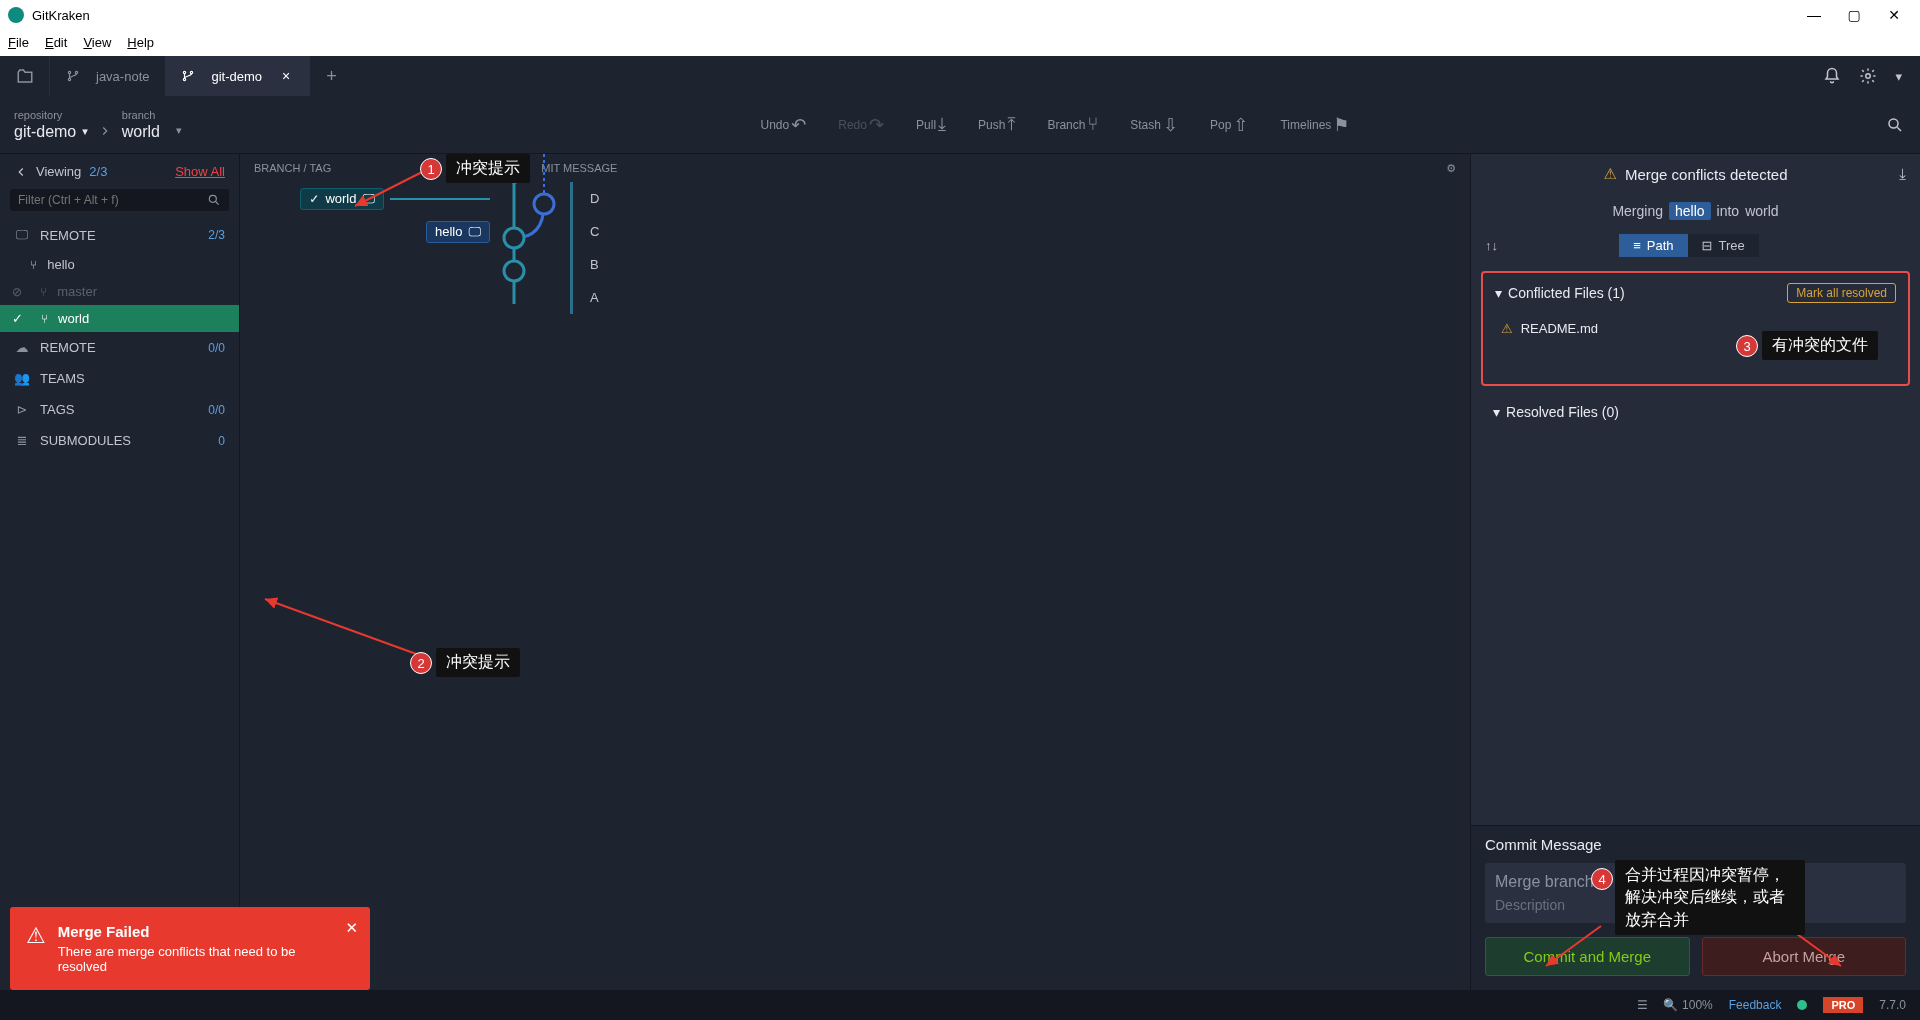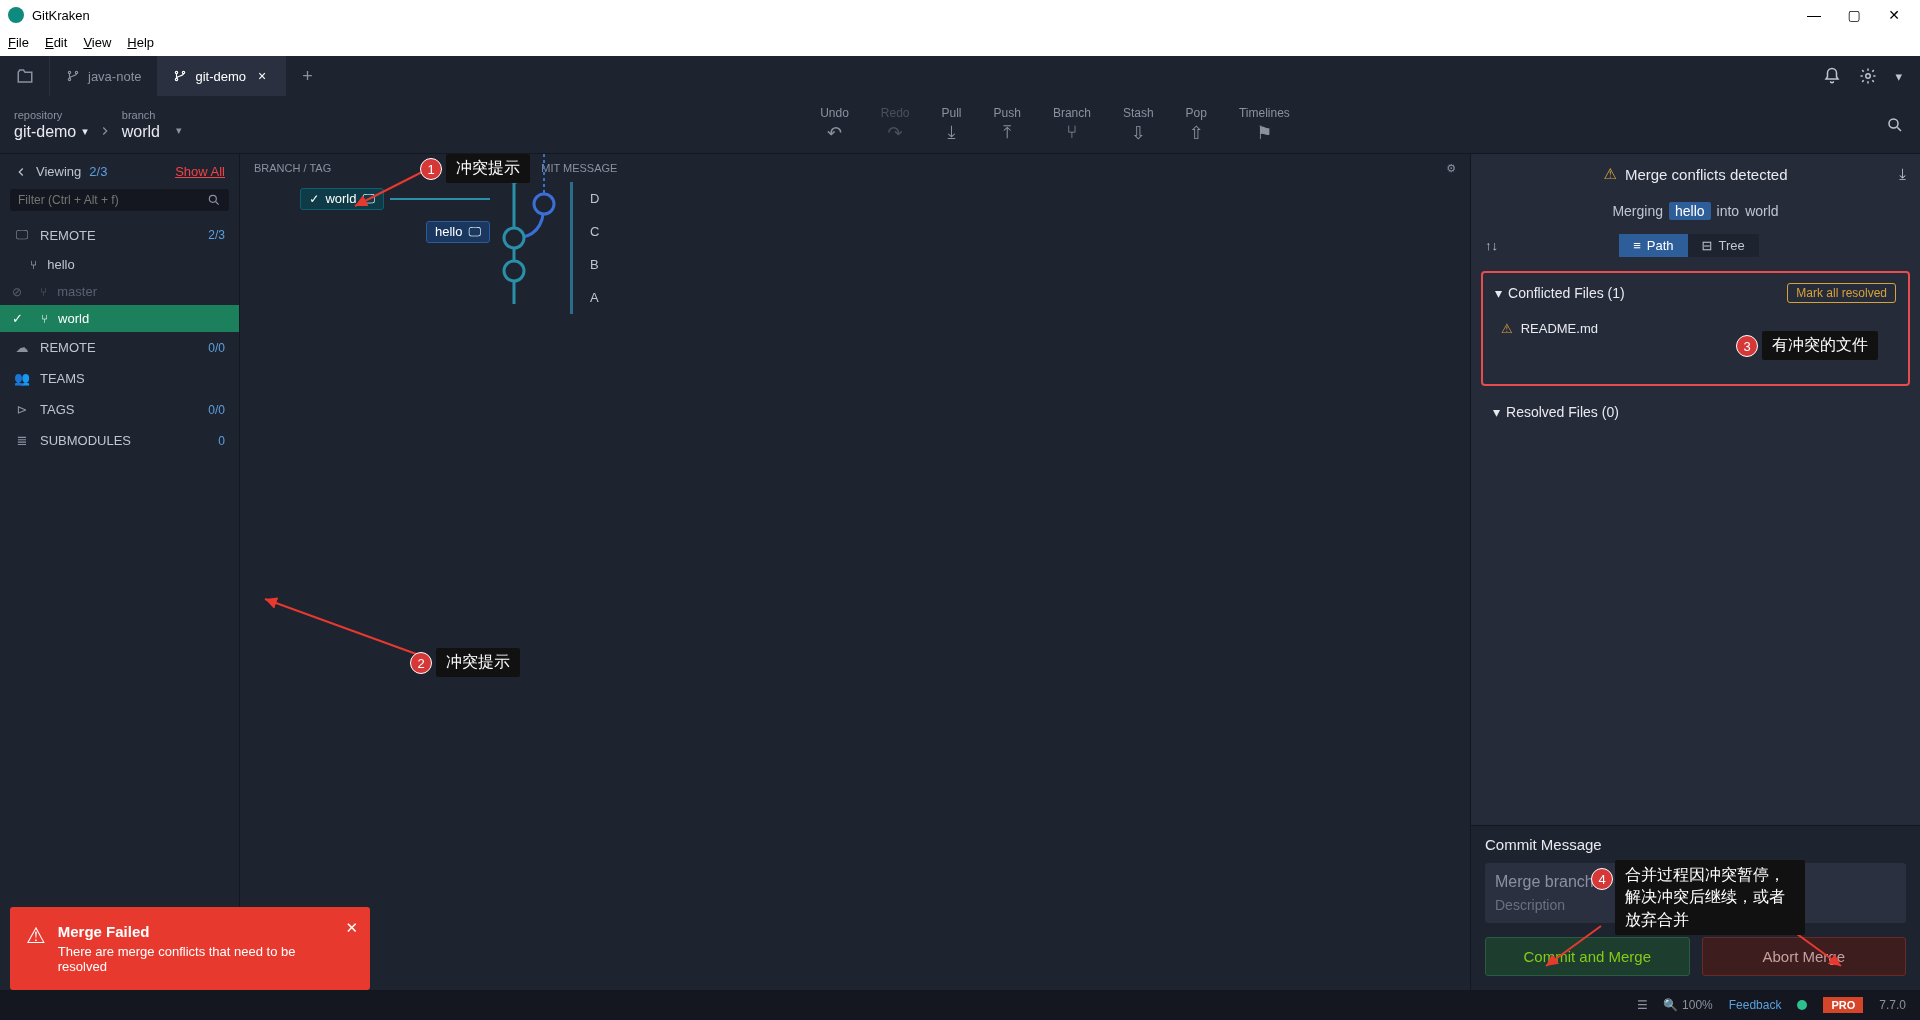--- a/index.html
+++ b/index.html
@@ -10,34 +10,34 @@
 .titlebar-title { color: #000; font-size: 13px; flex: 1; }
 .titlebar-controls { display: flex; gap: 20px; padding-right: 8px; }
 .titlebar-btn { width: 20px; text-align: center; color: #000; font-size: 14px; cursor: pointer; }
 
 .menubar { display: flex; height: 26px; background: #fff; padding: 0 8px; gap: 16px; }
 .menubar-item { color: #000; font-size: 13px; cursor: pointer; line-height: 26px; }
 .menubar-item u { text-decoration: underline; }
 
 .tabbar { display: flex; height: 40px; background: #1e2330; align-items: center; padding-left: 0; }
 .tabbar-home { width: 50px; display: flex; justify-content: center; align-items: center; height: 100%; border-right: 1px solid #2a2f3e; }
-.tabbar-tab { display: flex; align-items: center; padding: 0 16px; height: 100%; gap: 8px; color: #8b919f; cursor: pointer; }
+.tabbar-tab { display: flex; align-items: center; padding: 0 16px; height: 100%; gap: 16px; color: #8b919f; cursor: pointer; }
 .tabbar-tab.active { background: #2a3040; color: #fff; }
 .tabbar-close { font-size: 14px; padding: 0 4px; }
 .tabbar-add { padding: 0 16px; color: #8b919f; cursor: pointer; font-size: 18px; }
 .tabbar-right { margin-left: auto; display: flex; gap: 18px; padding-right: 18px; align-items: center; }
 .tabbar-icon-btn { color: #c0c5d0; cursor: pointer; }
 
 .toolbar { display: flex; height: 58px; background: #1e2330; border-bottom: 1px solid #14171f; }
 .toolbar-repo-branch { display: flex; align-items: center; padding: 0 14px; width: 240px; }
 .toolbar-col { display: flex; flex-direction: column; gap: 2px; }
 .toolbar-label { font-size: 11px; color: #8b919f; }
 .toolbar-value { font-size: 16px; color: #e8eaf0; display: flex; align-items: center; gap: 6px; }
 .toolbar-actions { display: flex; flex: 1; justify-content: center; gap: 32px; align-items: center; }
-.toolbar-action { display: flex; flex-direction: column; align-items: center; gap: 2px; color: #8b919f; cursor: pointer; }
+.toolbar-action { display: flex; flex-direction: row; align-items: center; gap: 2px; color: #8b919f; cursor: pointer; }
 .toolbar-action-label { font-size: 12px; }
 .toolbar-action-icon { font-size: 18px; }
 .toolbar-search { width: 50px; display: flex; justify-content: center; align-items: center; color: #c0c5d0; }
 
 .main { display: flex; height: calc(100vh - 30px - 26px - 40px - 58px - 30px); }
 
 .sidebar { width: 240px; background: #1e2330; border-right: 1px solid #14171f; }
 .sb-viewing { display: flex; justify-content: space-between; padding: 10px 14px; align-items: center; }
 .sb-viewing-left { display: flex; align-items: center; gap: 8px; }
 .sb-viewing-count { color: #5aa0e0; }

